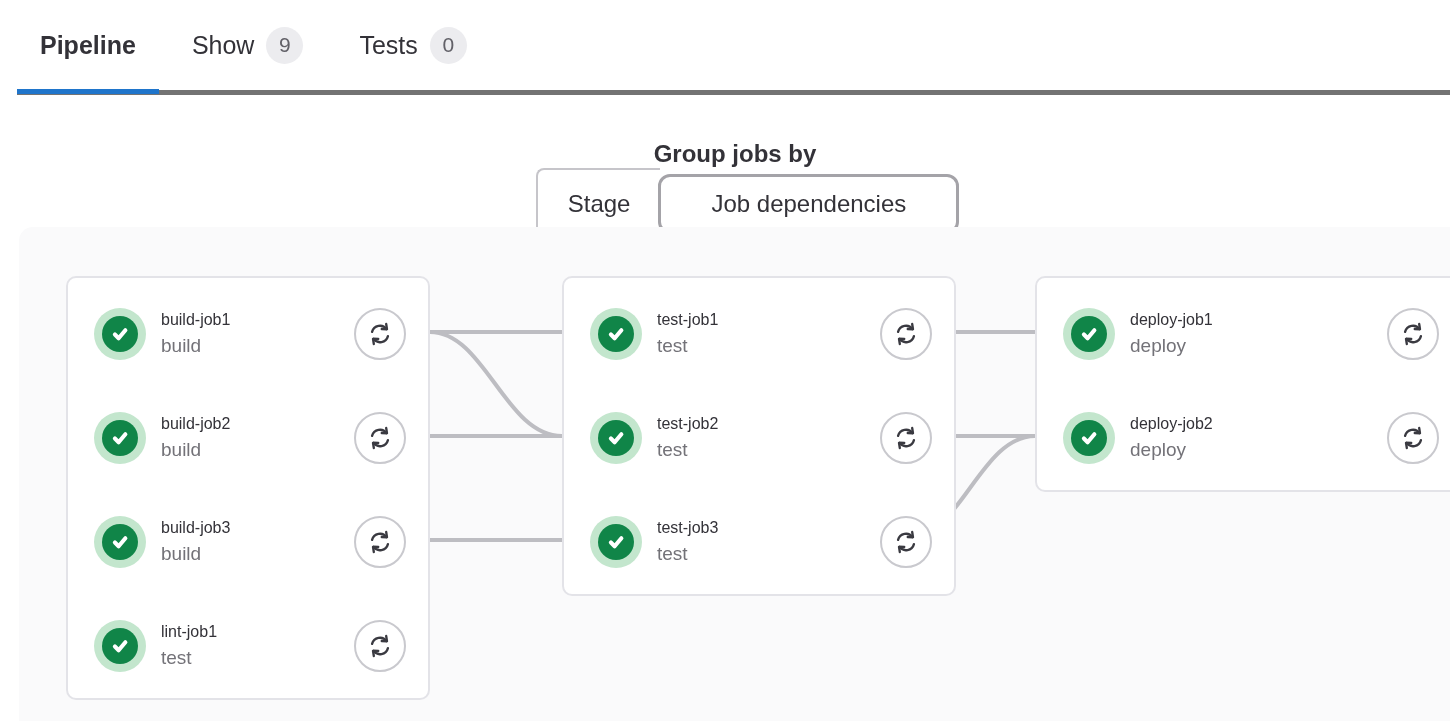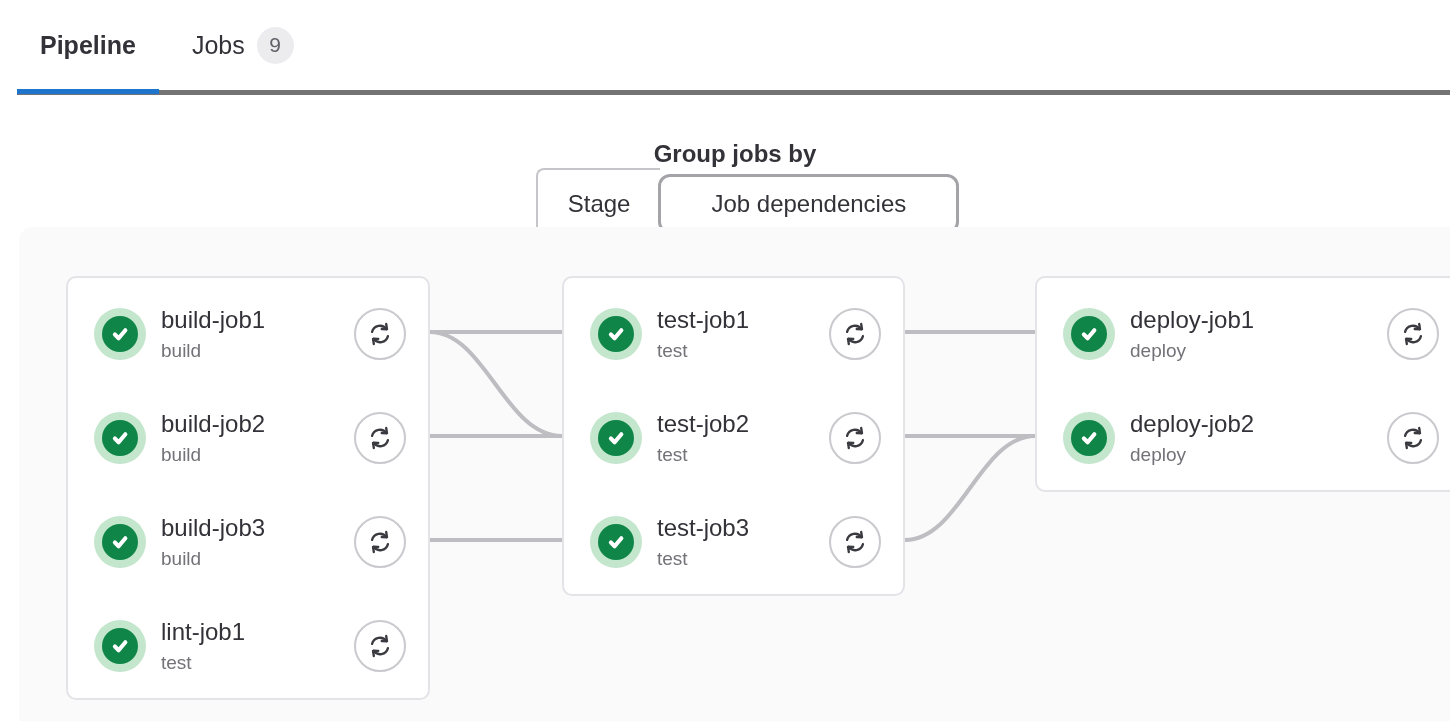--- a/index.html
+++ b/index.html
@@ -49,38 +49,42 @@
     font-family: inherit; padding: 0; }
   .status-icon { width: 52px; height: 52px; border-radius: 50%; flex: 0 0 auto;
     background: var(--success-bg, #c3e6cd); display: flex; align-items: center;
     justify-content: center; }
   .status-inner { width: 36px; height: 36px; border-radius: 50%;
     background: var(--success, #108548); display: flex; align-items: center;
     justify-content: center; }
   .status-inner svg { width: 22px; height: 22px; stroke: #fff; stroke-width: 3;
     fill: none; stroke-linecap: round; stroke-linejoin: round; }
   .job-text { margin-left: 15px; display: flex; flex-direction: column; line-height: 1.15; }
-  .job-name { font-size: 24px; color: #333238; text-align: center; }
+  .job-name { font-size: 16px; color: #333238; text-align: center; }
   .job-stage { font-size: 19px; color: #737278; margin-top: 6px; }
   .retry-btn { width: 52px; height: 52px; border-radius: 50%; background: #fff;
     border: 2px solid #c9c9ce; flex: 0 0 auto; margin-left: auto; cursor: pointer;
     display: flex; align-items: center; justify-content: center; padding: 0; }
   .retry-btn svg { width: 28px; height: 28px; stroke: #3a3a41; stroke-width: 2;
     fill: none; stroke-linecap: round; stroke-linejoin: round; }
 </style>
 </head>
 <body>
 
 <nav class="tabbar">
   <button class="tab active">
     <span>Pipeline</span>
   </button>
   <button class="tab">
-    <span>Jobs</span>
+    <span>Show</span>
     <span class="tab-badge">9</span>
+  </button>
+  <button class="tab">
+    <span>Tests</span>
+    <span class="tab-badge">0</span>
   </button>
 </nav>
 
 <div class="controls">
   <span class="controls-label">Group jobs by</span>
   <div class="seg-group">
     <button class="seg-btn first">
       <span>Stage</span>
     </button>
     <button class="seg-btn selected">
@@ -197,21 +201,21 @@
     <button class="retry-btn">
       <svg viewBox="0 0 24 24">
         <path d="M5.2 10.2 A 7 7 0 0 1 17.6 7.8"></path>
         <path d="M17.3 3.4 L18 7.9 L13.5 7.7"></path>
         <path d="M18.8 13.8 A 7 7 0 0 1 6.4 16.2"></path>
         <path d="M6.7 20.6 L6 16.1 L10.5 16.3"></path>
       </svg>
     </button>
   </div>
 </div>
-      <div class="job-card" style="left: 543px; top: 49px; width: 343px; height: 320px;">
+      <div class="job-card" style="left: 543px; top: 49px; width: 394px; height: 320px;">
   <div class="job-row">
     <button class="job-main">
       <span class="status-icon">
         <span class="status-inner">
           <svg viewBox="0 0 16 16">
                   <path d="M4.3 8.4 L7 11.1 L11.9 5.3"></path>
                 </svg>
         </span>
       </span>
       <span class="job-text">

